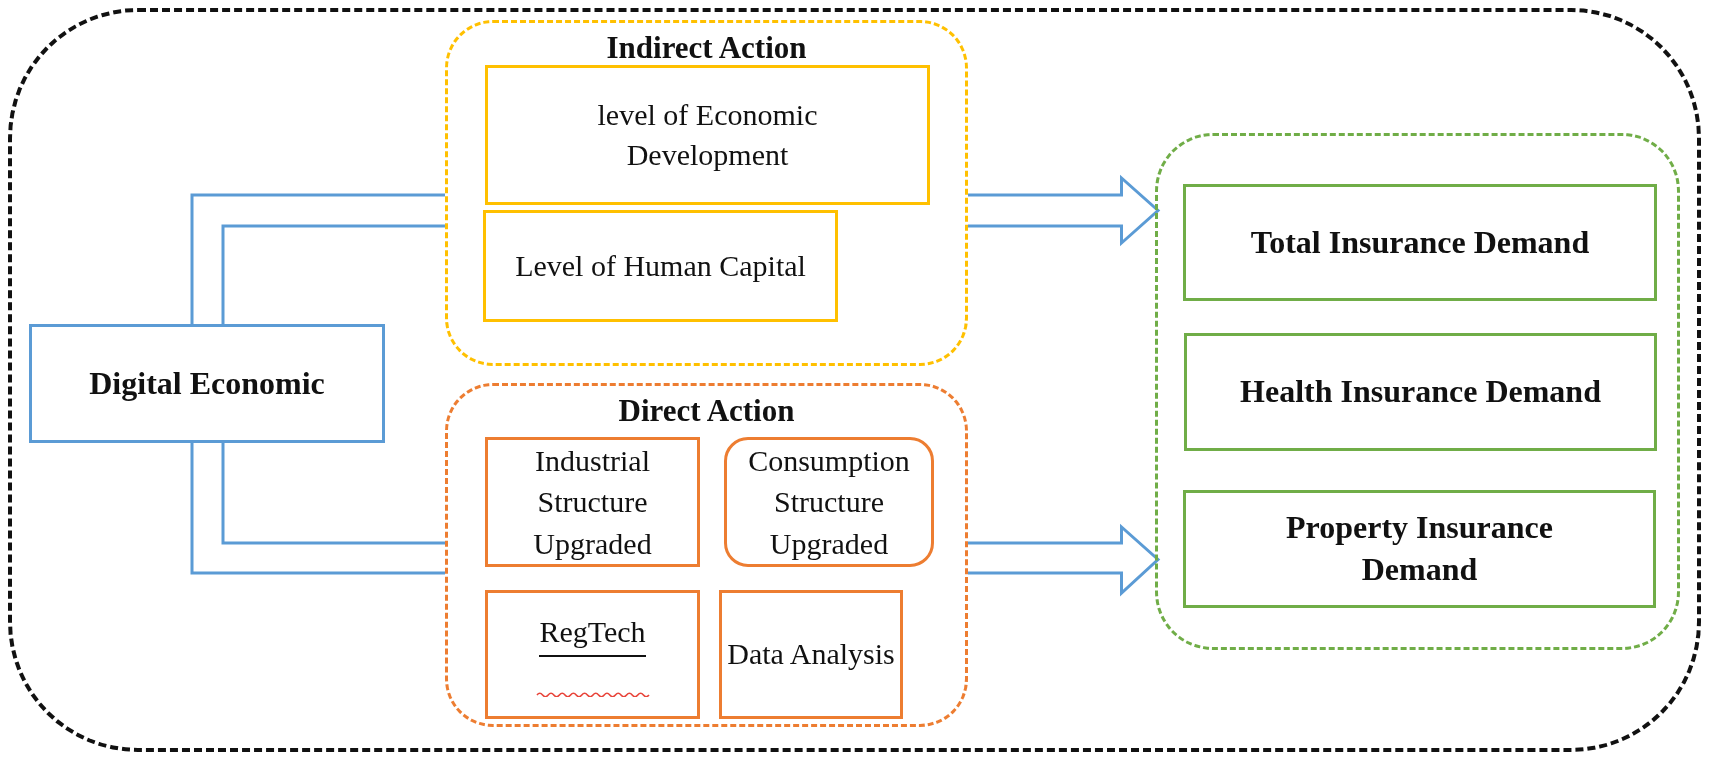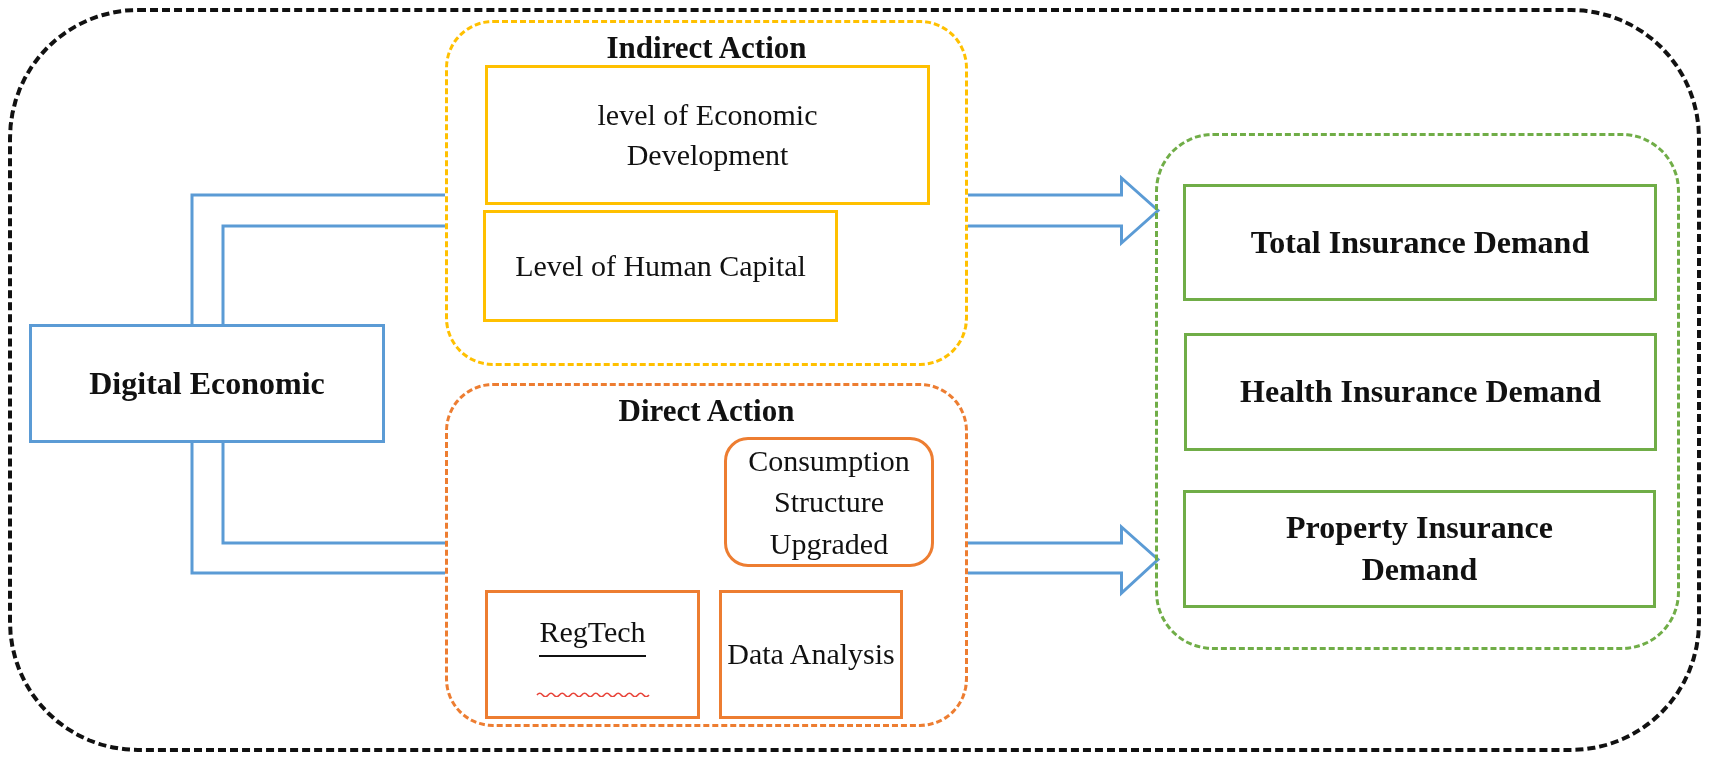--- a/index.html
+++ b/index.html
@@ -106,20 +106,23 @@
     <div class="node yellow-node" id="eco-dev-node">
       <span class="node-label">level of Economic Development</span>
     </div>
     <div class="node yellow-node" id="human-capital-node">
       <span class="node-label">Level of Human Capital</span>
     </div>
   </div>
 
   <div class="group filled" id="direct-group">
     <div class="group-title">Direct Action</div>
+    <div class="node orange-node" id="industrial-node">
+      <span class="node-label">Industrial Structure Upgraded</span>
+    </div>
     <div class="node orange-node" id="consumption-node">
       <span class="node-label">Consumption Structure Upgraded</span>
     </div>
     <div class="node orange-node" id="regtech-node">
       <span class="node-label col">
         <span class="underlined">RegTech</span>
         <svg class="squiggle" width="114" height="6" viewBox="0 0 114 6">
           <path d="M1 4 Q3.8 0.5 6.6 4 T12.2 4 T17.8 4 T23.4 4 T29 4 T34.6 4 T40.2 4 T45.8 4 T51.4 4 T57 4 T62.6 4 T68.2 4 T73.8 4 T79.4 4 T85 4 T90.6 4 T96.2 4 T101.8 4 T107.4 4 T113 4"></path>
         </svg>
       </span>

